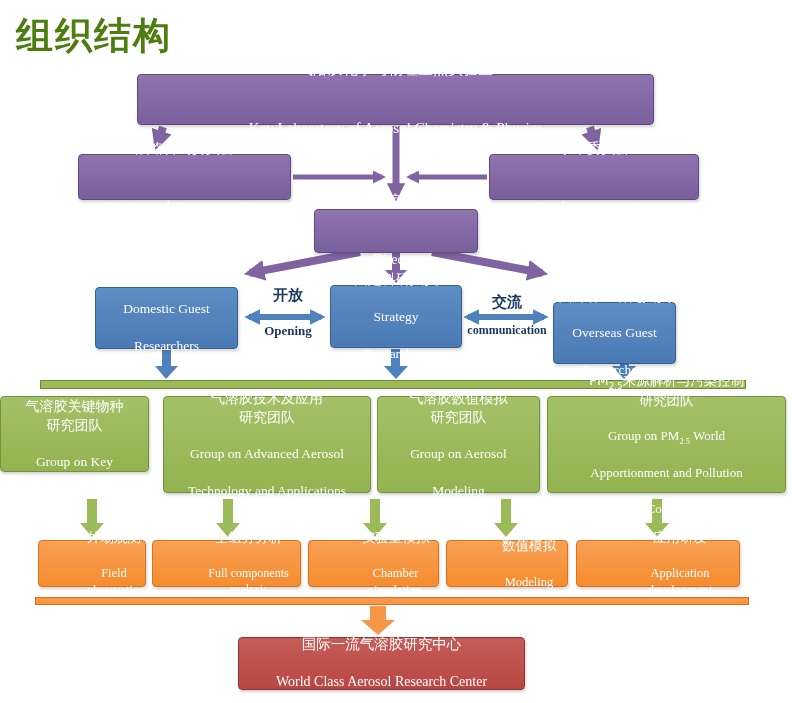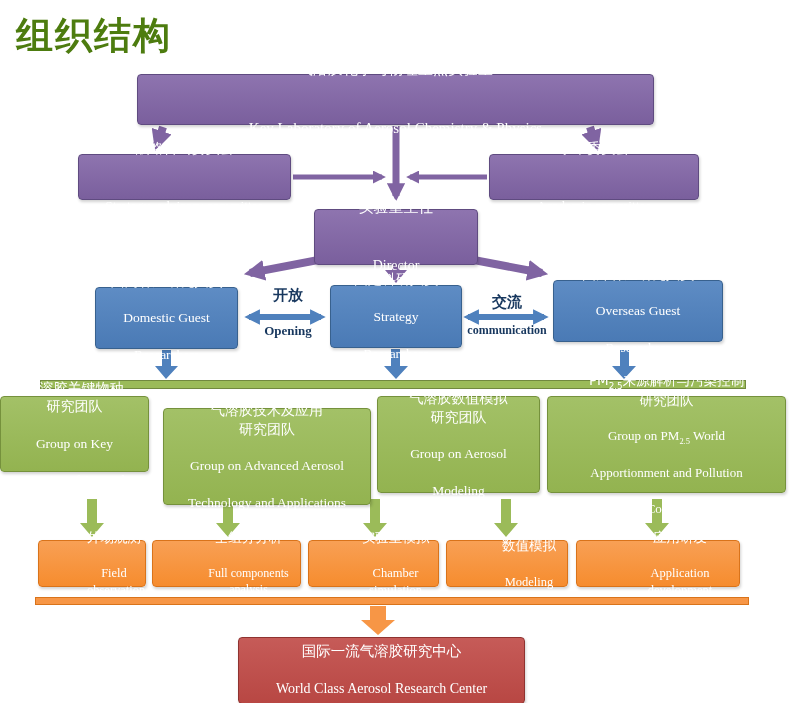--- a/index.html
+++ b/index.html
@@ -80,55 +80,53 @@
 
   <div class="box purple" style="left:78px;top:154px;width:213px;height:46px">
     <div class="zh">战略咨询委员会</div>
     <div class="en">Strategy  advisory committee</div>
   </div>
   <div class="box purple" style="left:489px;top:154px;width:210px;height:46px">
     <div class="zh">学术委员会</div>
     <div class="en">Academic committee</div>
   </div>
 
-  <div class="box purple" style="left:314px;top:209px;width:164px;height:56px">
+  <div class="box purple" style="left:314px;top:209px;width:164px;height:44px">
     <div class="zh" style="font-size:15px">实验室主任</div>
     <div class="en" style="font-size:14px">Director</div>
   </div>
 
   <div class="box blue" style="left:95px;top:287px;width:143px;height:62px">
-    <div class="zh">国内客座研究人员</div>
     <div class="en">Domestic Guest</div>
     <div class="en">Researchers</div>
   </div>
   <div class="box blue" style="left:330px;top:285px;width:132px;height:63px">
     <div class="zh">固定科研人员</div>
     <div class="en">Strategy</div>
     <div class="en">Researchers</div>
   </div>
-  <div class="box blue" style="left:553px;top:280px;width:170px;height:62px">
+  <div class="box blue" style="left:553px;top:302px;width:123px;height:62px">
     <div class="zh">国外客座研究人员</div>
     <div class="en">Overseas Guest</div>
     <div class="en">Researchers</div>
   </div>
 
   <div class="link-label link-zh" style="left:250px;top:286px;width:76px">开放</div>
   <div class="link-label link-en" style="left:244px;top:323px;width:88px">Opening</div>
   <div class="link-label link-zh" style="left:468px;top:293px;width:78px">交流</div>
   <div class="link-label link-en" style="left:456px;top:323px;width:102px;font-size:12px">communication</div>
 
   <div class="bar-green"></div>
 
   <div class="box green" style="left:0;top:396px;width:149px;height:76px">
     <div class="zh">气溶胶关键物种</div>
     <div class="zh">研究团队</div>
     <div class="en">Group on Key</div>
-    <div class="en">Species of Aerosol</div>
   </div>
-  <div class="box green" style="left:163px;top:408px;width:208px;height:97px">
+  <div class="box green" style="left:163px;top:396px;width:208px;height:97px">
     <div class="zh">气溶胶技术及应用</div>
     <div class="zh">研究团队</div>
     <div class="en">Group on Advanced Aerosol</div>
     <div class="en">Technology and Applications</div>
   </div>
   <div class="box green" style="left:377px;top:396px;width:163px;height:97px">
     <div class="zh">气溶胶数值模拟</div>
     <div class="zh">研究团队</div>
     <div class="en">Group on Aerosol</div>
     <div class="en">Modeling</div>
@@ -157,18 +155,18 @@
     <div class="zh" style="font-size:13.5px">数值模拟</div>
     <div class="en" style="font-size:12.5px">Modeling</div>
   </div>
   <div class="box orange" style="left:576px;top:540px;width:164px;height:47px">
     <div class="zh" style="font-size:13.5px">应用研发</div>
     <div class="en" style="font-size:12.5px">Application development</div>
   </div>
 
   <div class="bar-orange"></div>
 
-  <div class="box red" style="left:238px;top:637px;width:287px;height:67px">
+  <div class="box red" style="left:238px;top:637px;width:287px;height:53px">
     <div class="zh" style="font-size:14.5px">国际一流气溶胶研究中心</div>
     <div class="en" style="font-size:14px">World Class Aerosol Research Center</div>
   </div>
 
 </div>
 
 </body></html>

